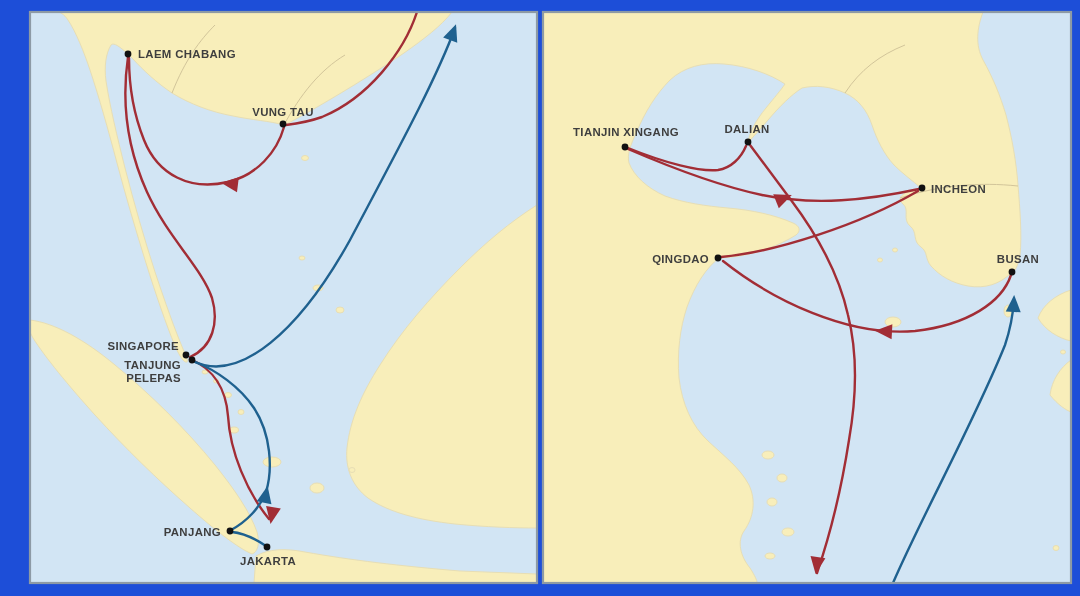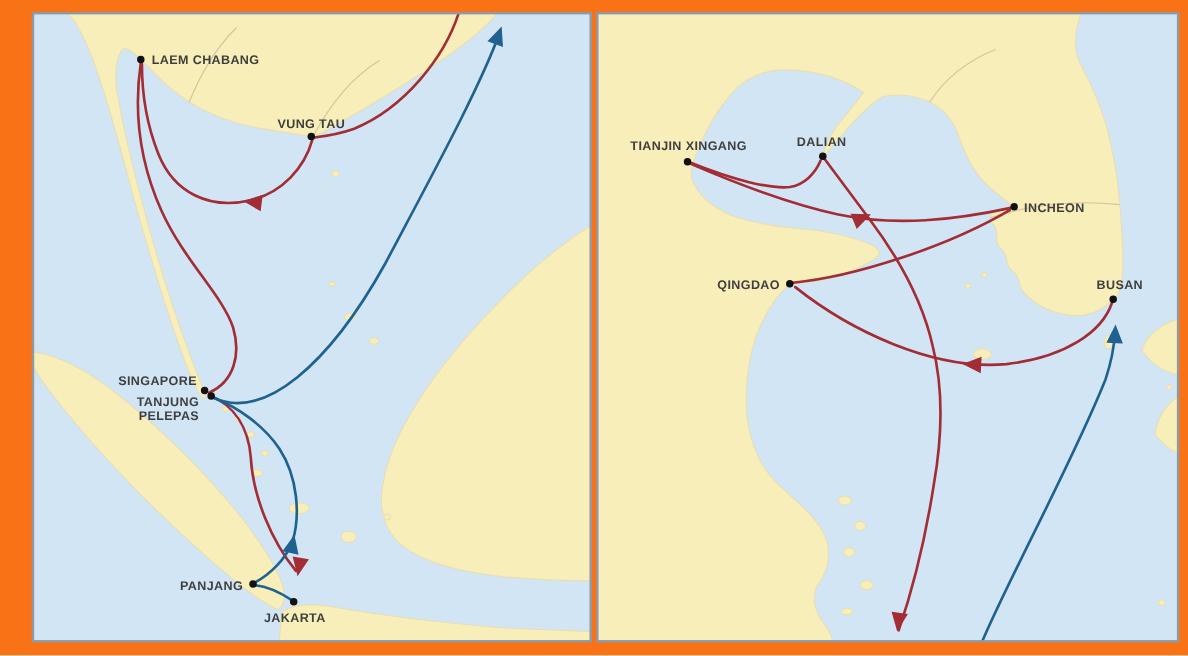--- a/index.html
+++ b/index.html
@@ -1,16 +1,16 @@
 <!DOCTYPE html>
 <html><head>
 <meta charset="utf-8">
 <style>
   html,body{margin:0;padding:0;background:#ffffff;}
-  .stage{position:relative;width:1080px;height:596px;background:#f97316;overflow:hidden;}
+  .stage{position:relative;width:1080px;height:596px;background:#1d4ed8;overflow:hidden;}
   svg{display:block;}
   .port-label{font-family:"Liberation Sans",sans-serif;font-weight:bold;font-size:11.4px;fill:#3e3e3e;letter-spacing:.35px;}
 </style>
 </head>
 <body>
 
 <div class="stage">
 <svg id="mapsvg" width="1080" height="596" viewBox="0 0 1080 596">
   <defs>
     <clipPath id="clipL">

